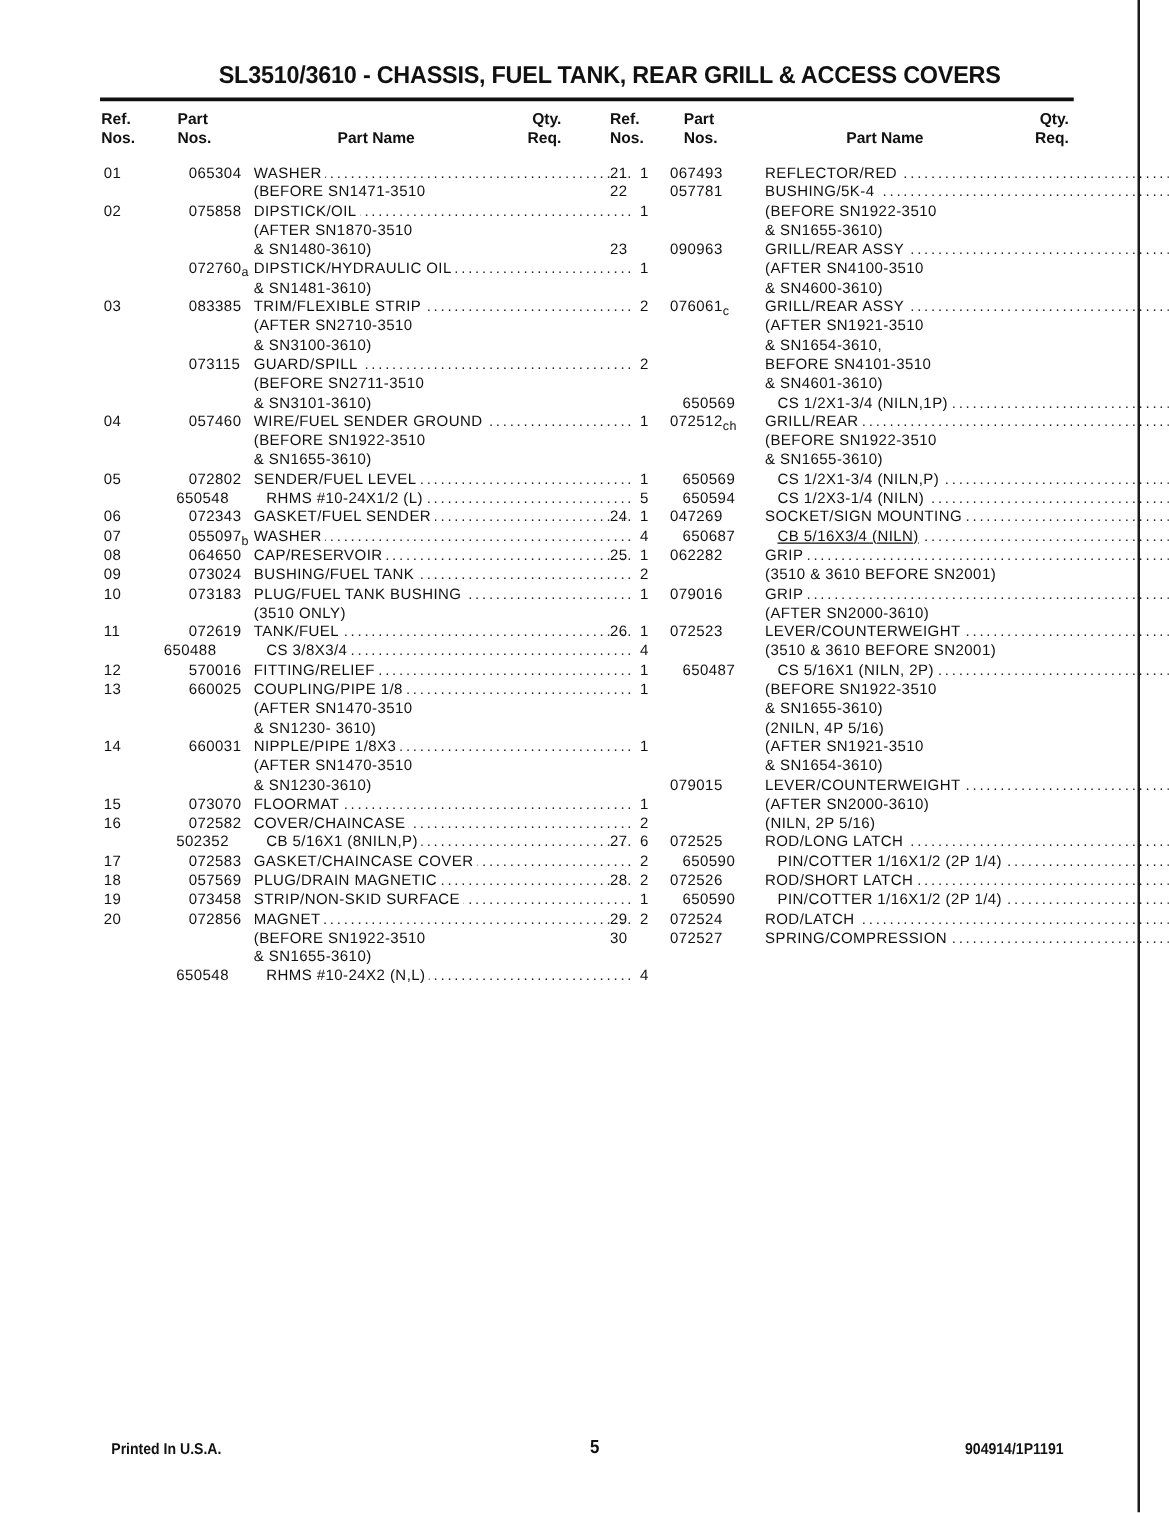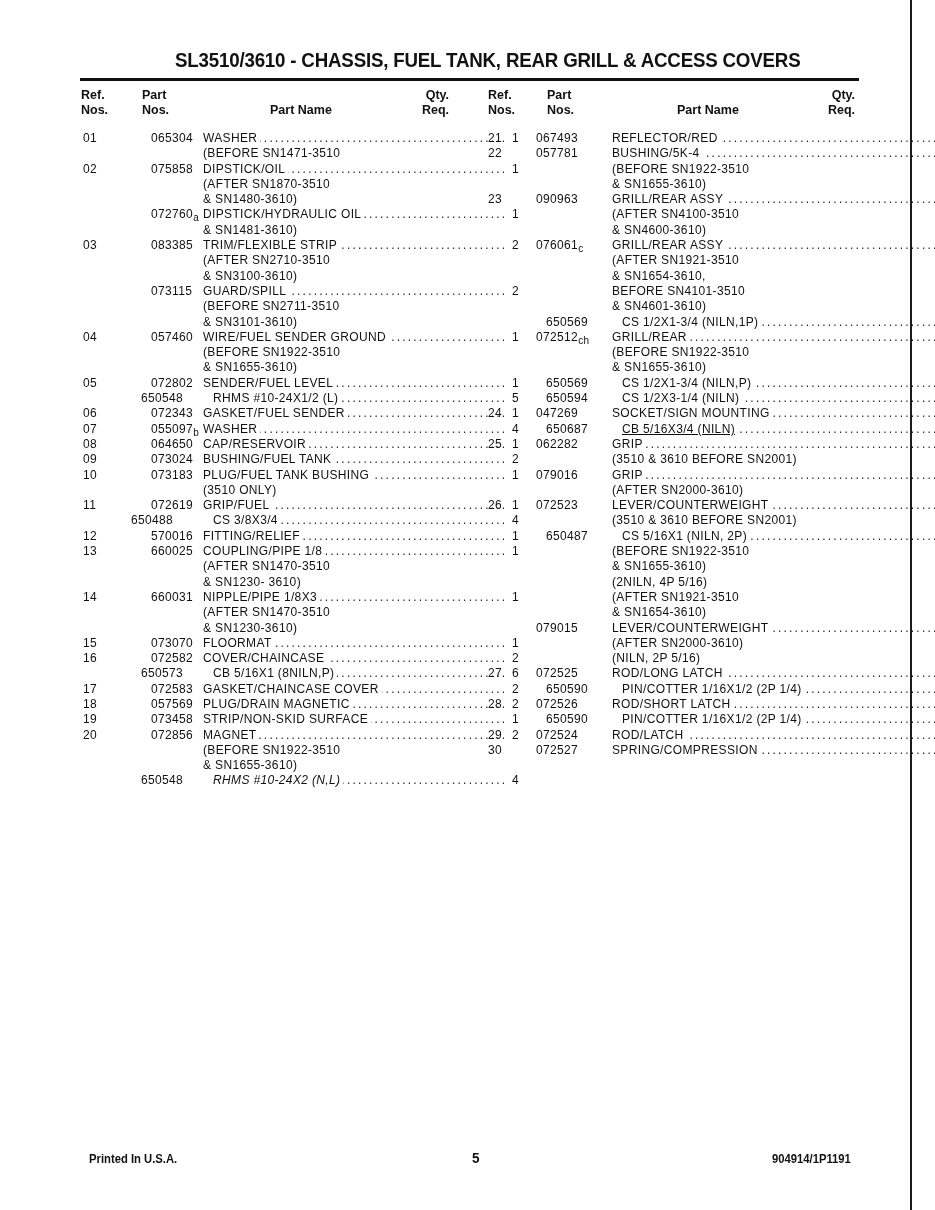--- a/index.html
+++ b/index.html
@@ -166,21 +166,21 @@
       <span class="name"><span class="txt">PLUG/FUEL TANK BUSHING</span><span class="dots">................................................................................</span><span class="qty">1</span></span>
     </div>
     <div class="row">
       <span class="ref"></span>
       <span class="pn"><span></span></span>
       <span class="name"><span class="txt">(3510 ONLY)</span></span>
     </div>
     <div class="row">
       <span class="ref">11</span>
       <span class="pn"><span>072619</span></span>
-      <span class="name"><span class="txt">GRIP/FUEL</span><span class="dots">................................................................................</span><span class="qty">1</span></span>
+      <span class="name"><span class="txt">TANK/FUEL</span><span class="dots">................................................................................</span><span class="qty">1</span></span>
     </div>
     <div class="row">
       <span class="ref"></span>
       <span class="pn" style="margin-left: 0;"><span>650488</span></span>
       <span class="name"><span class="txt" style="padding-left: 10px;">CS 3/8X3/4</span><span class="dots">................................................................................</span><span class="qty">4</span></span>
     </div>
     <div class="row">
       <span class="ref">12</span>
       <span class="pn"><span>570016</span></span>
       <span class="name"><span class="txt">FITTING/RELIEF</span><span class="dots">................................................................................</span><span class="qty">1</span></span>
@@ -220,21 +220,21 @@
       <span class="pn"><span>073070</span></span>
       <span class="name"><span class="txt">FLOORMAT</span><span class="dots">................................................................................</span><span class="qty">1</span></span>
     </div>
     <div class="row">
       <span class="ref">16</span>
       <span class="pn"><span>072582</span></span>
       <span class="name"><span class="txt">COVER/CHAINCASE</span><span class="dots">................................................................................</span><span class="qty">2</span></span>
     </div>
     <div class="row">
       <span class="ref"></span>
-      <span class="pn" style="margin-left: 10px;"><span>650573</span></span>
+      <span class="pn" style="margin-left: 10px;"><span>502352</span></span>
       <span class="name"><span class="txt" style="padding-left: 10px;">CB 5/16X1 (8NILN,P)</span><span class="dots">................................................................................</span><span class="qty">6</span></span>
     </div>
     <div class="row">
       <span class="ref">17</span>
       <span class="pn"><span>072583</span></span>
       <span class="name"><span class="txt">GASKET/CHAINCASE COVER</span><span class="dots">................................................................................</span><span class="qty">2</span></span>
     </div>
     <div class="row">
       <span class="ref">18</span>
       <span class="pn"><span>057569</span></span>
@@ -256,21 +256,21 @@
       <span class="name"><span class="txt">(BEFORE SN1922-3510</span></span>
     </div>
     <div class="row">
       <span class="ref"></span>
       <span class="pn"><span></span></span>
       <span class="name"><span class="txt">&amp; SN1655-3610)</span></span>
     </div>
     <div class="row">
       <span class="ref"></span>
       <span class="pn" style="margin-left: 10px;"><span>650548</span></span>
-      <span class="name"><span class="txt" style="padding-left: 10px; font-style: italic;">RHMS #10-24X2 (N,L)</span><span class="dots">................................................................................</span><span class="qty">4</span></span>
+      <span class="name"><span class="txt" style="padding-left: 10px;">RHMS #10-24X2 (N,L)</span><span class="dots">................................................................................</span><span class="qty">4</span></span>
     </div>
   </div>
 <div class="col right" id="right-col" style="left:488px;">
     <div class="row">
       <span class="ref">21</span>
       <span class="pn"><span>067493</span></span>
       <span class="name"><span class="txt">REFLECTOR/RED</span><span class="dots">................................................................................</span></span>
     </div>
     <div class="row">
       <span class="ref">22</span>

